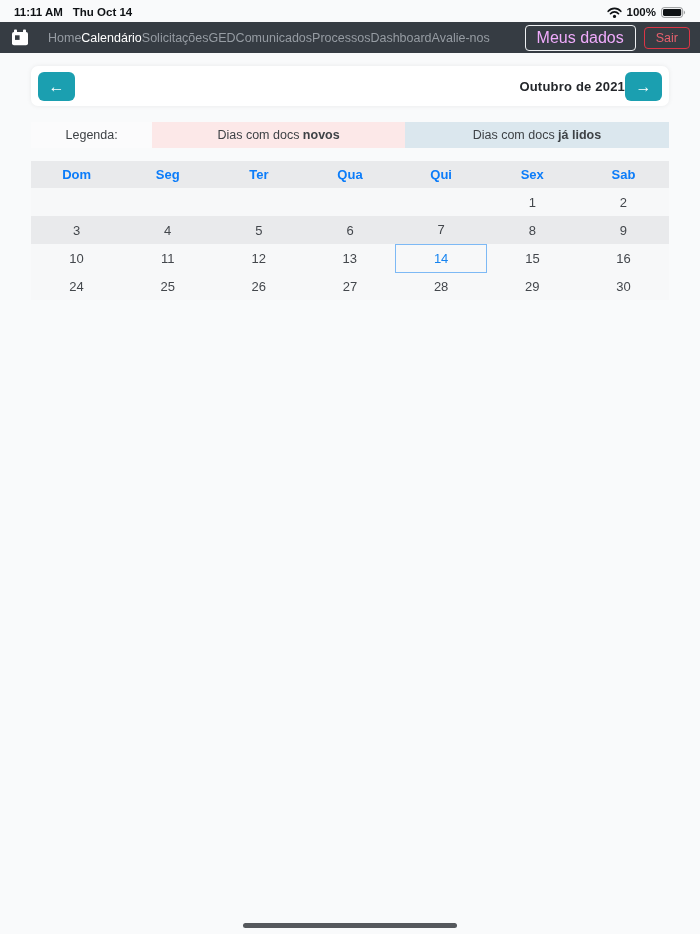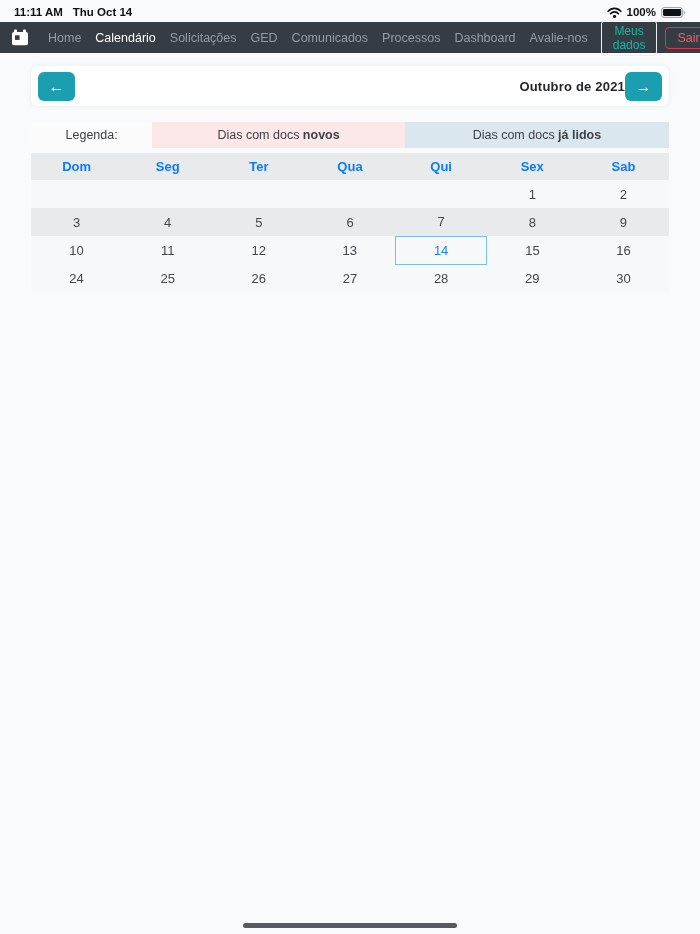--- a/index.html
+++ b/index.html
@@ -9,44 +9,44 @@
 
   
   .status-bar { height: 22px; display: flex; justify-content: space-between; align-items: center; padding: 2px 14px 0 14px; font-size: 11.5px; font-weight: 700; color: #0f1215; }
   .sb-left { display: flex; gap: 10px; align-items: center; }
   .sb-right { display: flex; gap: 5px; align-items: center; }
   .sb-right svg { display: block; }
 
   
   .navbar { height: 31px; background: var(--navbar-bg, #363c43); display: flex; align-items: center; padding: 0 10px 0 11px; gap: 13px; }
   .app-icon { display: flex; align-items: center; margin-right: 6px; }
-  .nav-items { display: flex; gap: 14px; align-items: center; white-space: nowrap; }
+  .nav-items { display: flex; align-items: center; white-space: nowrap; }
   .nav-item { font-size: 12.5px; color: #969ca3; cursor: pointer; }
   .nav-item.active { color: #ffffff; }
   .nav-actions { margin-left: auto; display: flex; gap: 8px; align-items: center; }
-  .btn-meus { font-family: inherit; font-size: 12px; color: #14b8a6; background: transparent; border: 1px solid #eef0f2; border-radius: 4px; padding: 3px 11px; cursor: pointer; }
+  .btn-meus { font-family: inherit; font-size: 16px; color: #f0abfc; background: transparent; border: 1px solid #eef0f2; border-radius: 4px; padding: 3px 11px; cursor: pointer; }
   .btn-sair { font-family: inherit; font-size: 12.5px; color: #e4606d; background: transparent; border: 1px solid var(--danger, #dc3545); border-radius: 4px; padding: 3px 11px; cursor: pointer; }
 
   main { padding: 13px 31px 0; }
 
   
   .title-card { background: #ffffff; border-radius: 7px; box-shadow: 0 0 5px rgba(0,0,0,.07); height: 40px; display: flex; align-items: center; padding: 0 7px; }
   .month-btn { width: 37px; height: 29px; background: var(--accent, #1b9fb0); color: #fff; border: none; border-radius: 6px; font-size: 16px; line-height: 27px; cursor: pointer; font-family: inherit; }
   .month-title { flex: 1; text-align: right; font-size: 13px; color: #24272b; font-weight: 700; letter-spacing: .2px; }
 
   
   .legend { display: flex; height: 26px; margin-top: 16px; font-size: 12.5px; color: #3e4246; }
   .legend > div { display: flex; align-items: center; justify-content: center; }
   .legend-label { flex: 0 0 19%; background: #fbfbfc; }
   .legend-new { flex: 0 0 39.6%; background: var(--legend-new, #fce8e8); }
   .legend-read { flex: 1 1 auto; background: var(--legend-read, #dbe7ee); }
   .legend b { font-weight: 700; }
 
   
-  table.calendar { width: 100%; margin-top: 5px; border-collapse: collapse; table-layout: fixed; }
+  table.calendar { width: 100%; margin-top: 13px; border-collapse: collapse; table-layout: fixed; }
   .calendar th { height: 27px; background: var(--row-stripe, #e9eaec); color: var(--weekday-blue, #0b7cf9); font-size: 13px; font-weight: 700; text-align: center; }
   .calendar td { height: 28px; font-size: 13px; color: #43474c; text-align: center; }
   .calendar tr.light td { background: var(--row-light, #f7f8f9); }
   .calendar tr.stripe td { background: var(--row-stripe, #e9eaec); }
   .calendar td.today { color: var(--today-blue, #1583f0); font-weight: 400; border: 1px solid var(--today-border, #7db9f5); background: #fafdff; }
 
   
   .home-indicator { position: absolute; left: 50%; transform: translateX(-50%); bottom: 6px; width: 214px; height: 5px; border-radius: 3px; background: #56595d; cursor: grab; }
 </style>
 </head>

